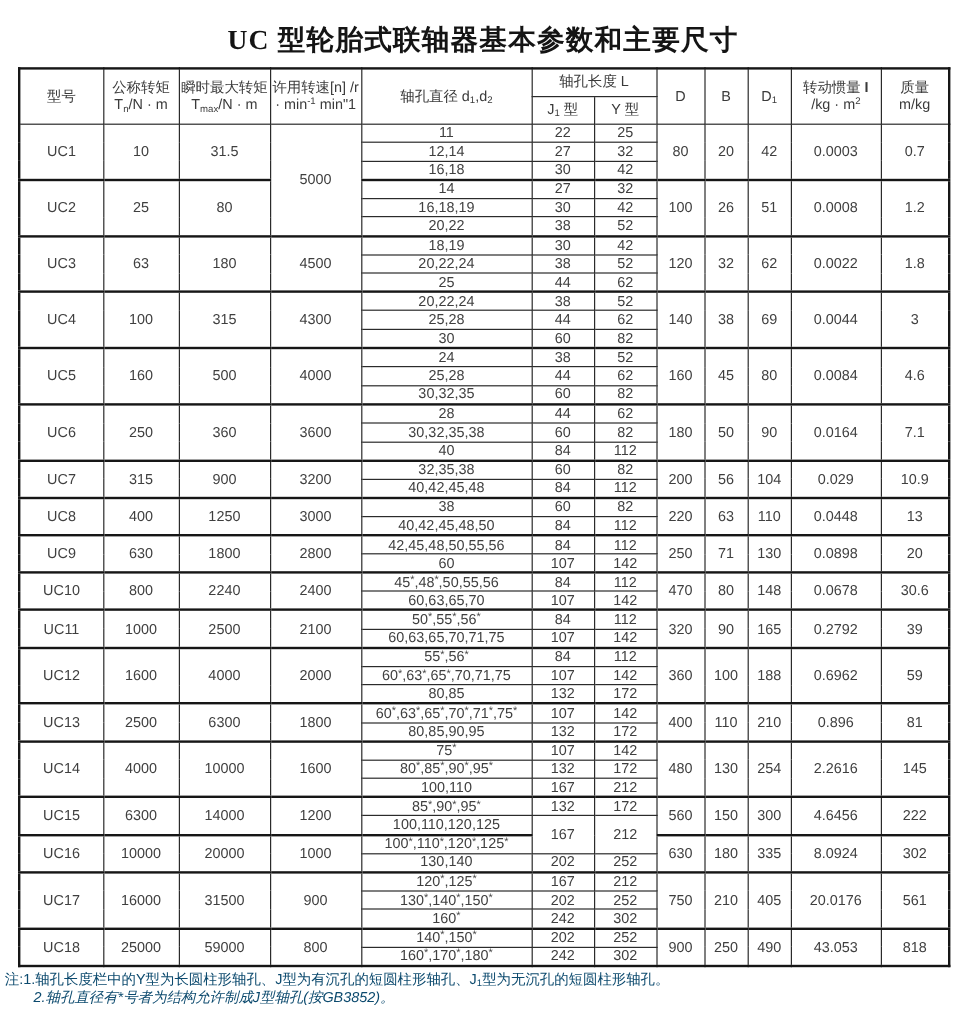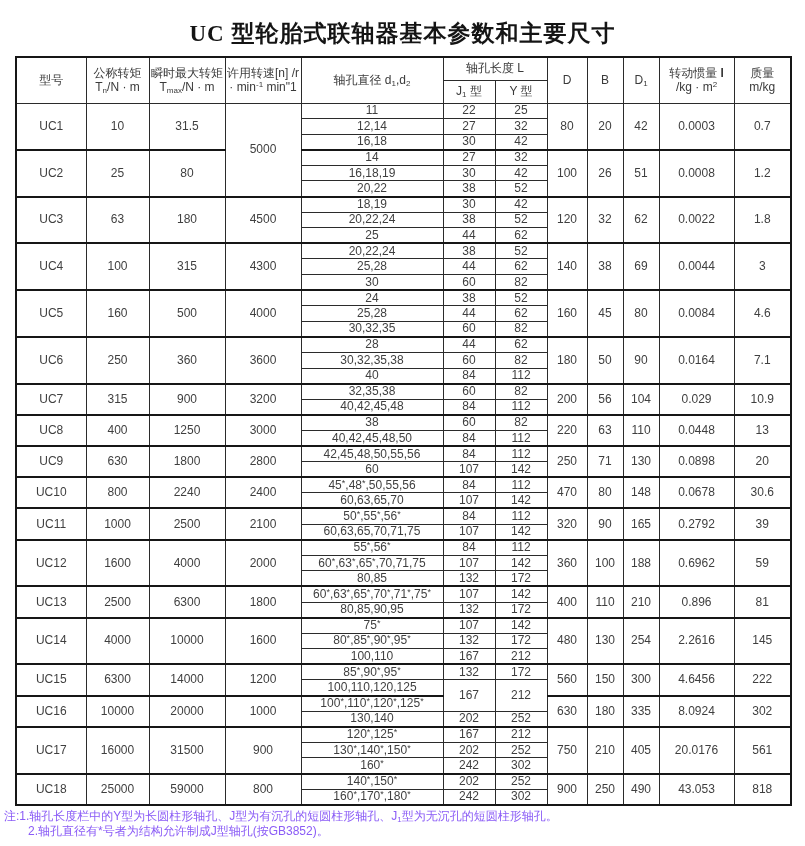--- a/index.html
+++ b/index.html
@@ -28,22 +28,22 @@
   thead th { color:#3a3a3a; }
   thead .hl { line-height:14px; }
   tbody tr { height:15.6px; }
   tbody td { line-height:13px; }
   tr.group-start > td { border-top:2px solid #161616; }
   tbody tr:first-child > td { border-top:none; }
   sub { font-size:8px; line-height:0; vertical-align:-2px; }
   sup { font-size:8px; line-height:0; vertical-align:4px; }
   tbody sup { font-size:9px; vertical-align:3px; }
   .bold-i { font-weight:bold; }
-  .notes { margin:3px 0 0 4px; font-size:12px; color:#8b5cf6; line-height:15px; }
-  .notes .indent { padding-left:24px; }
+  .notes { margin:3px 0 0 4px; font-size:12px; color:#0c4a6e; line-height:15px; }
+  .notes .indent { padding-left:24px;font-style:italic; }
   .bottom-strip { position:absolute; left:0; bottom:0; width:805px; height:4px; }
 </style>
 </head>
 <body>
 
 <div class="page">
 
   <div class="title">UC 型轮胎式联轴器基本参数和主要尺寸</div>
 
   <table class="params">

